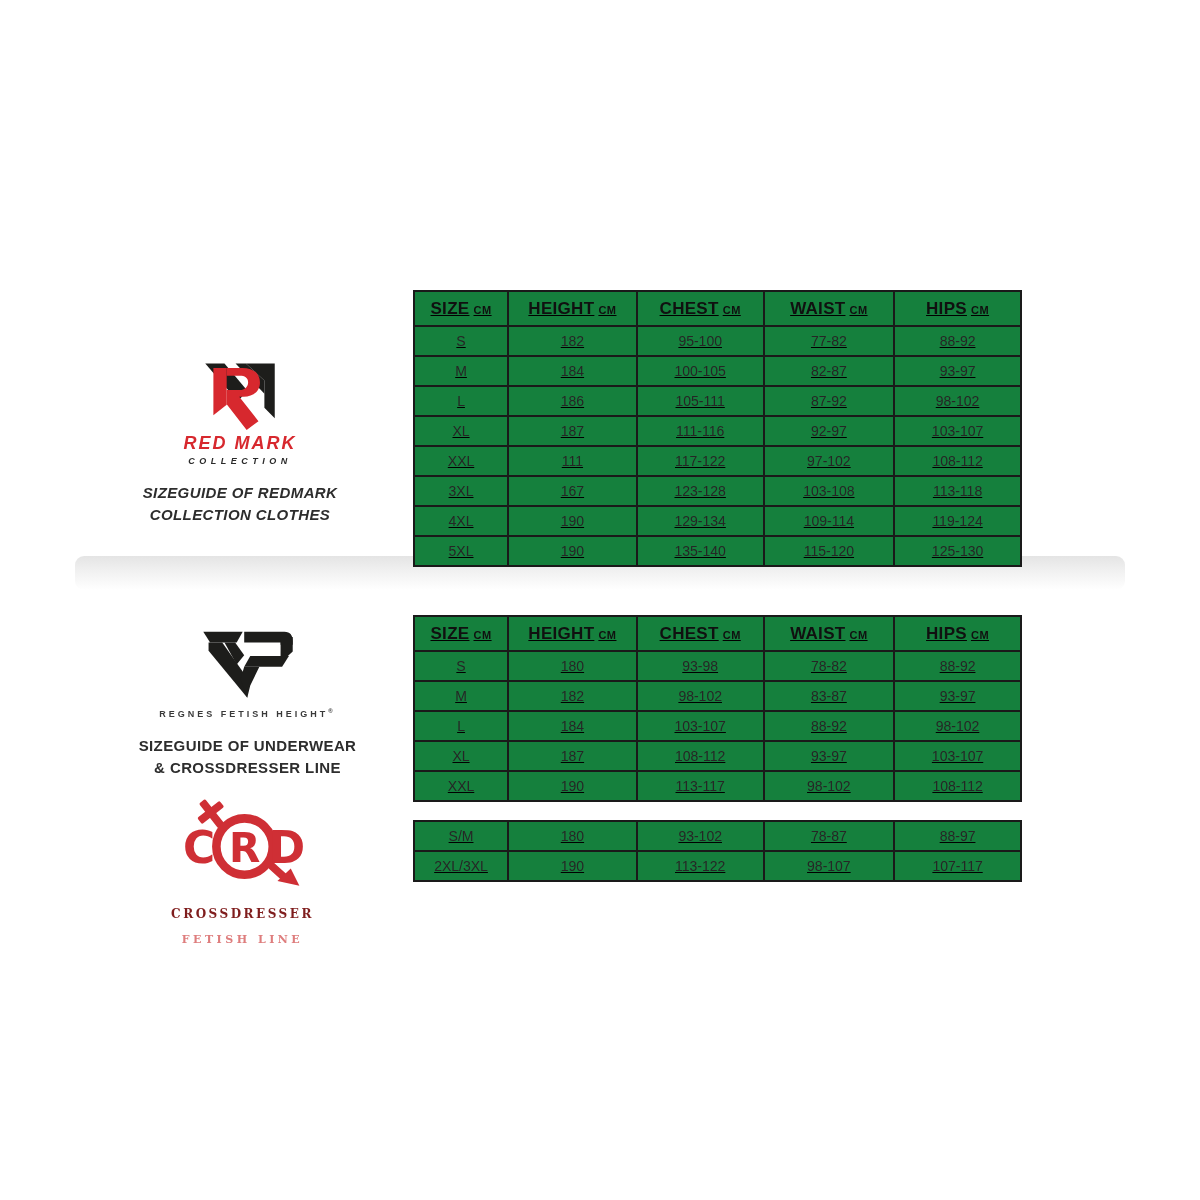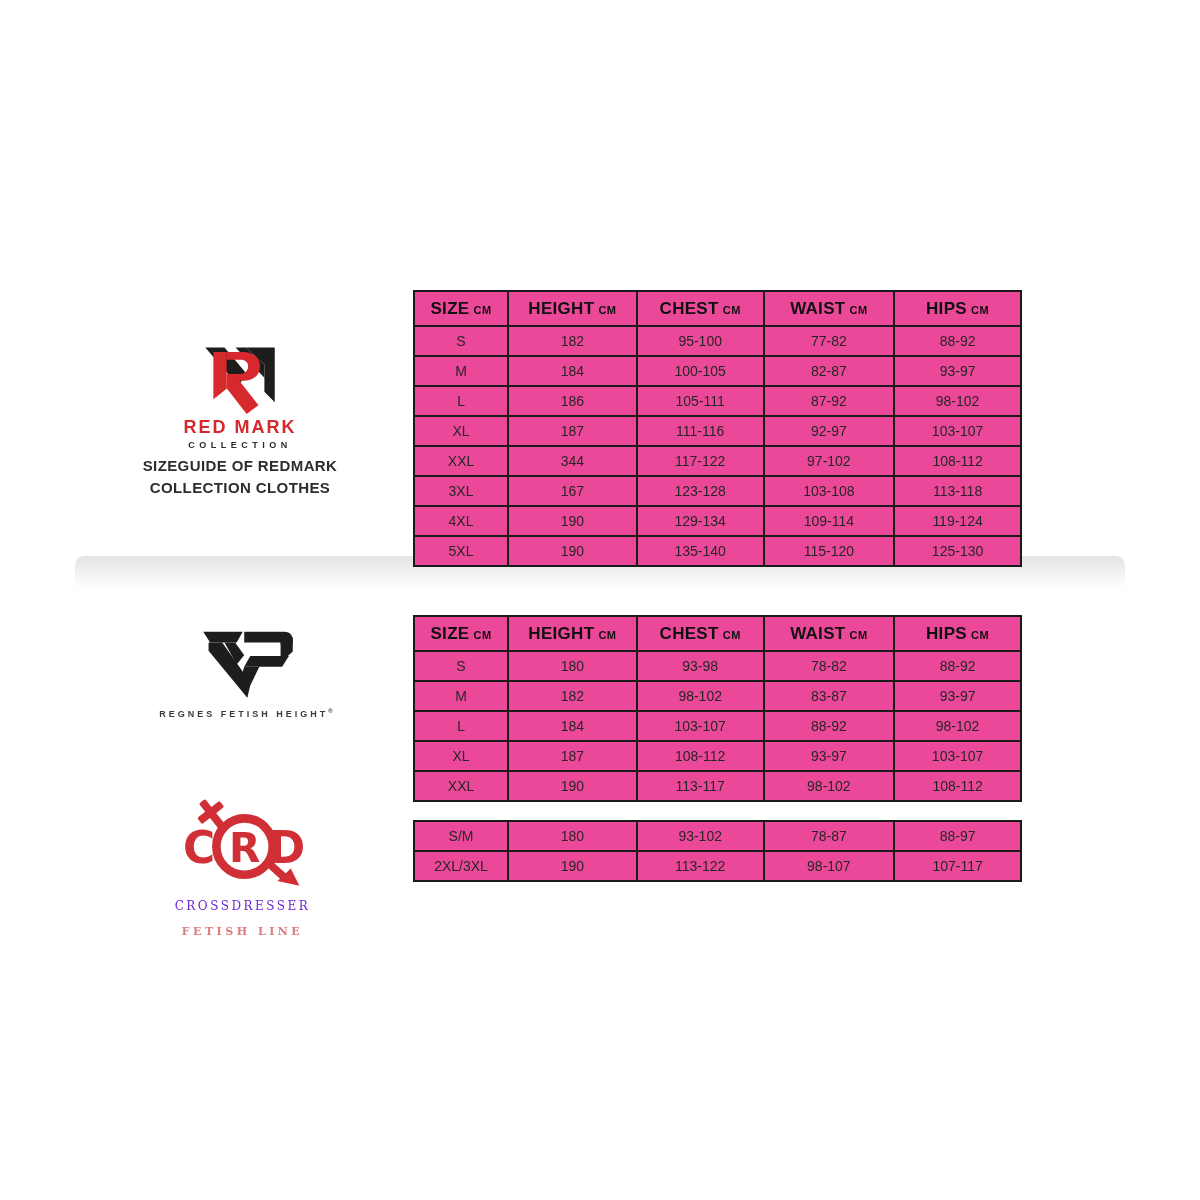--- a/index.html
+++ b/index.html
@@ -14,40 +14,40 @@
     position:absolute;left:75px;top:556px;width:1050px;height:34px;
     background:linear-gradient(to bottom,#e4e4e4 0%,#f1f1f1 45%,#ffffff 100%);
     border-radius:9px;
   }
 
   
   .tbl-wrap{position:absolute;left:413px;width:609px;}
   #table1{top:290px;}
   #table2{top:615px;}
   #table3{top:820px;}
-  table{border-collapse:collapse;width:100%;table-layout:fixed;background:#ec4899;}
+  table{border-collapse:collapse;width:100%;table-layout:fixed;background:#15803d;text-decoration:underline;}
   th,td{border:2px solid #1a1a1a;text-align:center;vertical-align:middle;padding:0;}
   th{height:33px;font-size:17px;font-weight:bold;color:#101010;letter-spacing:.3px;}
   th .unit{font-size:11px;font-weight:bold;margin-left:4px;letter-spacing:.5px;}
   td{height:28px;font-size:14px;color:#262626;}
 
   
   .brand{position:absolute;text-align:center;color:#2b2b2b;}
-  #brand-top{left:120px;top:346px;width:240px;}
+  #brand-top{left:120px;top:362px;width:240px;font-style:italic;}
   #brand-bottom{left:115px;top:628px;width:265px;}
   #crd-block{left:150px;top:798px;width:185px;}
 
   .rm-word{font-size:18px;font-weight:800;color:#d7282e;letter-spacing:2px;margin-top:3px;}
   .rm-sub{font-size:9px;font-weight:700;color:#2b2b2b;letter-spacing:4.5px;margin-top:2px;}
-  .caption{margin-top:5px;font-size:15px;font-weight:700;color:#2d2d2d;
+  .caption{margin-top:16px;font-size:15px;font-weight:700;color:#2d2d2d;
            letter-spacing:.4px;line-height:22px;}
   .rf-caption{font-size:9px;font-weight:600;color:#3a3a3a;letter-spacing:3px;margin-top:8px;}
   .rf-caption sup{font-size:6px;}
-  .crd-line1{font-family:"DejaVu Serif",serif;font-size:12px;font-weight:400;
-             color:#6d28d9;letter-spacing:2.5px;margin-top:7px;}
+  .crd-line1{font-family:"DejaVu Serif",serif;font-size:12px;font-weight:700;
+             color:#7f1d1d;letter-spacing:2.5px;margin-top:15px;}
   .crd-line2{font-family:"DejaVu Serif",serif;font-size:11px;font-weight:700;
              color:#de7d7d;letter-spacing:3.5px;margin-top:12px;}
   svg{display:block;margin:0 auto;}
 </style>
 </head>
 <body>
 
 <div id="canvas">
 
   <div class="divider"></div>
@@ -78,20 +78,24 @@
         <path d="M13,19 L31,19 L64,66 L64,92 L50,75 L13,30 Z"></path>
         <path d="M34,19 L48,19 L60,36 L50,48 Z"></path>
 
         <path d="M60,5 L113,5 C121,5 124,10 124,17 L124,22 L108,22 L108,19 L60,19 Z"></path>
         <path d="M108,12 L124,12 L124,31 L108,46 Z"></path>
         <path d="M68,37 L119,37 L110,51 L60,51 Z"></path>
         <path d="M60,51 L80,51 L68,76 L64,92 L55,68 Z"></path>
       </g>
     </svg>
     <div class="rf-caption"><span>REGNES FETISH HEIGHT</span><sup>®</sup></div>
+    <div class="caption">
+      <div>SIZEGUIDE OF UNDERWEAR</div>
+      <div>&amp; CROSSDRESSER LINE</div>
+    </div>
   </div>
 
   <div id="crd-block" class="brand">
     <svg class="crd-logo" width="126" height="94" viewBox="0 0 160 120">
       <g fill="#cf2f35" stroke="none">
 
         <g transform="rotate(-38 40 20)">
           <rect x="35" y="0" width="10" height="40" rx="2"></rect>
           <rect x="22" y="13" width="36" height="10" rx="2"></rect>
         </g>
@@ -154,21 +158,21 @@
           </tr>
           <tr>
             <td>XL</td>
             <td>187</td>
             <td>111-116</td>
             <td>92-97</td>
             <td>103-107</td>
           </tr>
           <tr>
             <td>XXL</td>
-            <td>344</td>
+            <td>111</td>
             <td>117-122</td>
             <td>97-102</td>
             <td>108-112</td>
           </tr>
           <tr>
             <td>3XL</td>
             <td>167</td>
             <td>123-128</td>
             <td>103-108</td>
             <td>113-118</td>

